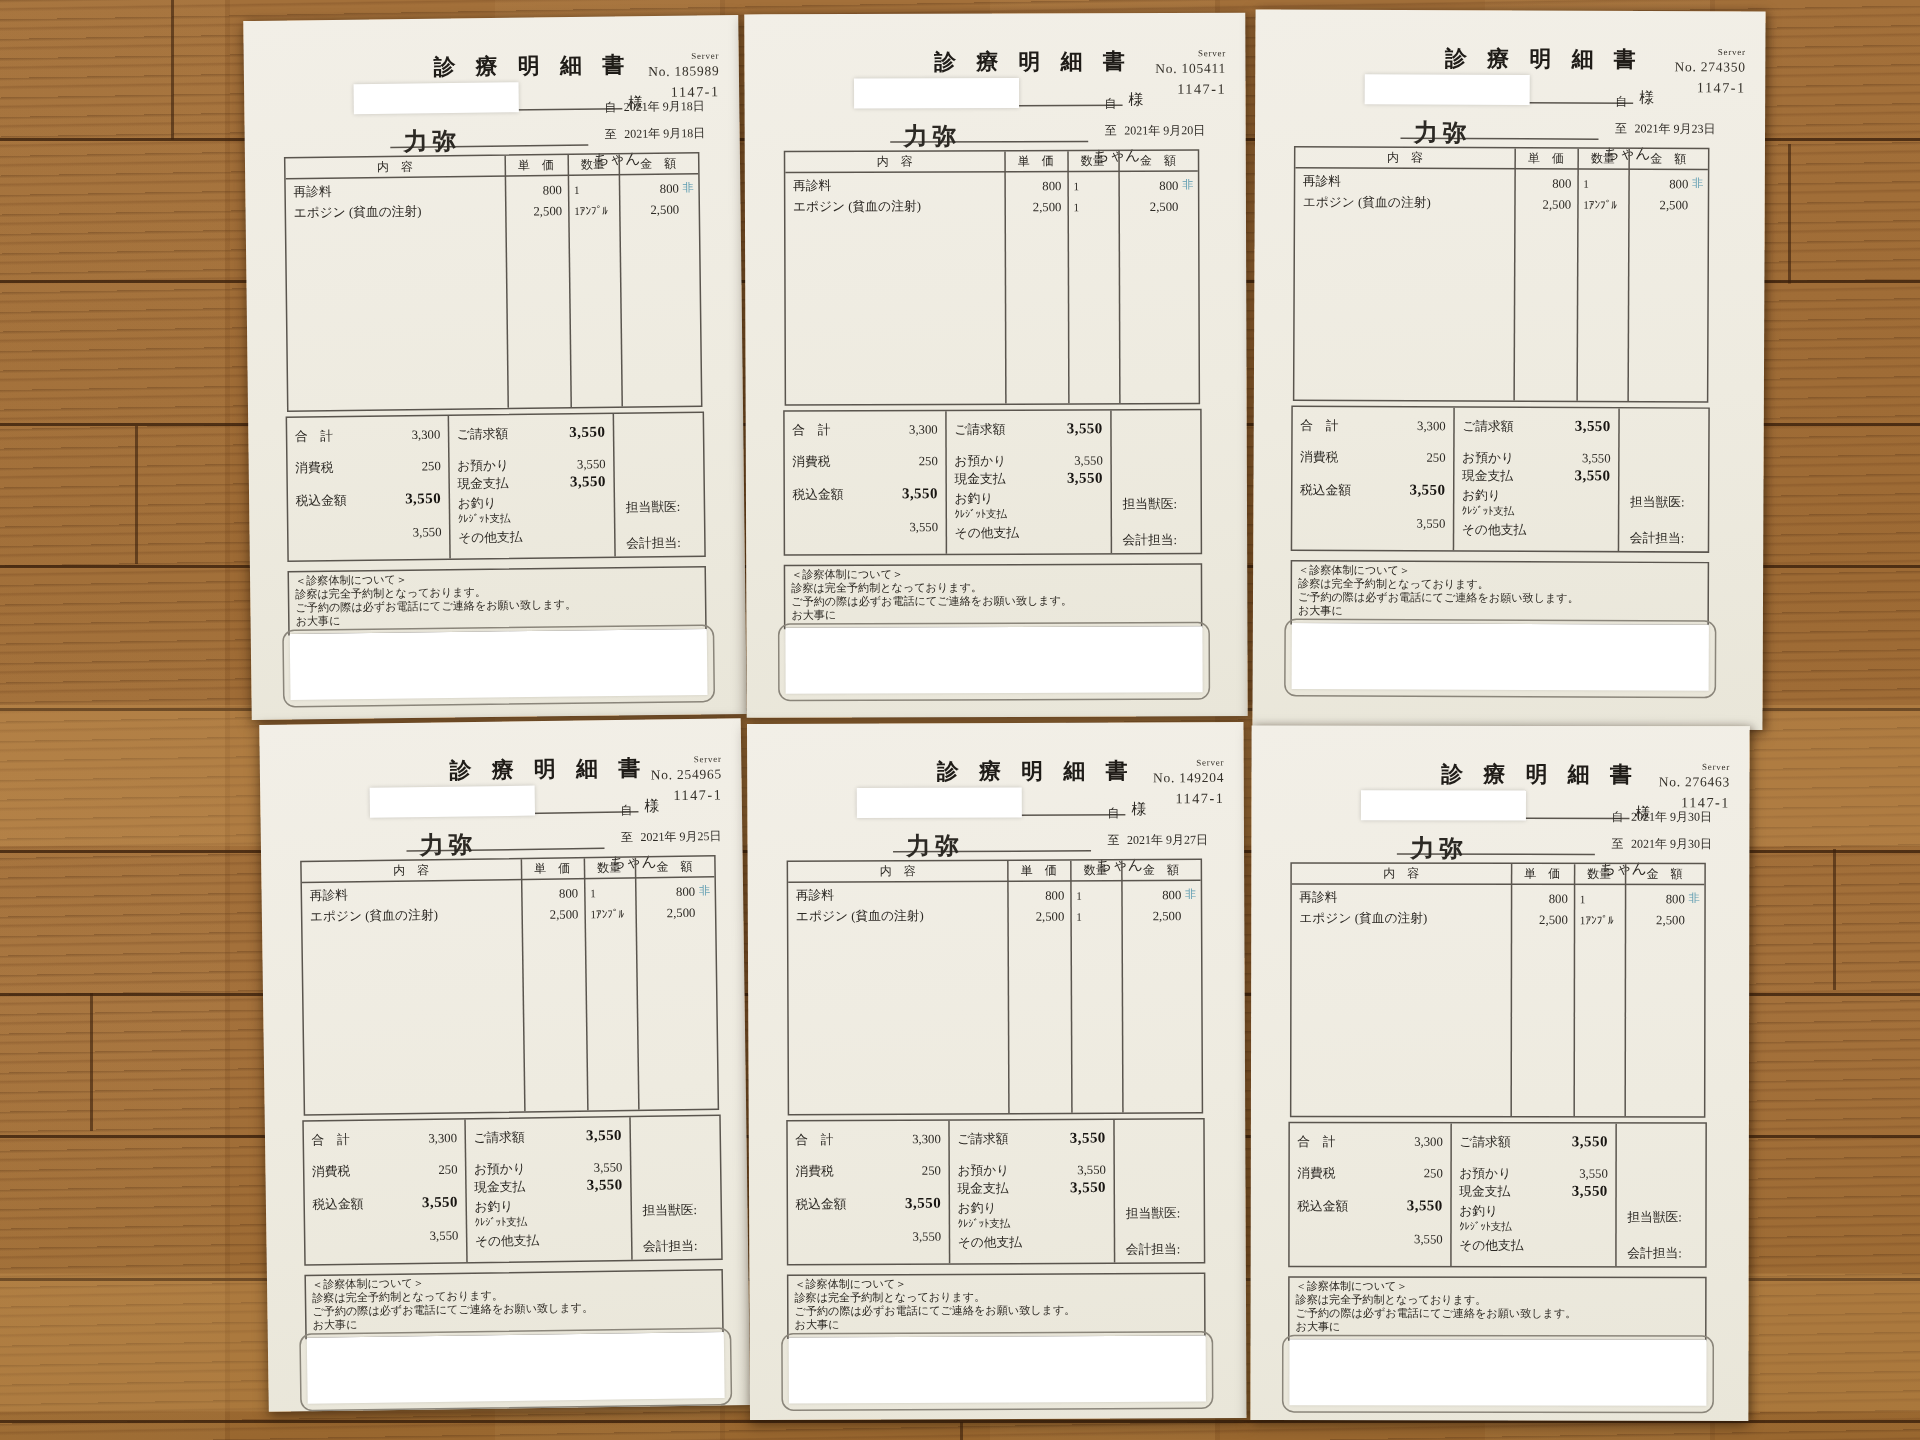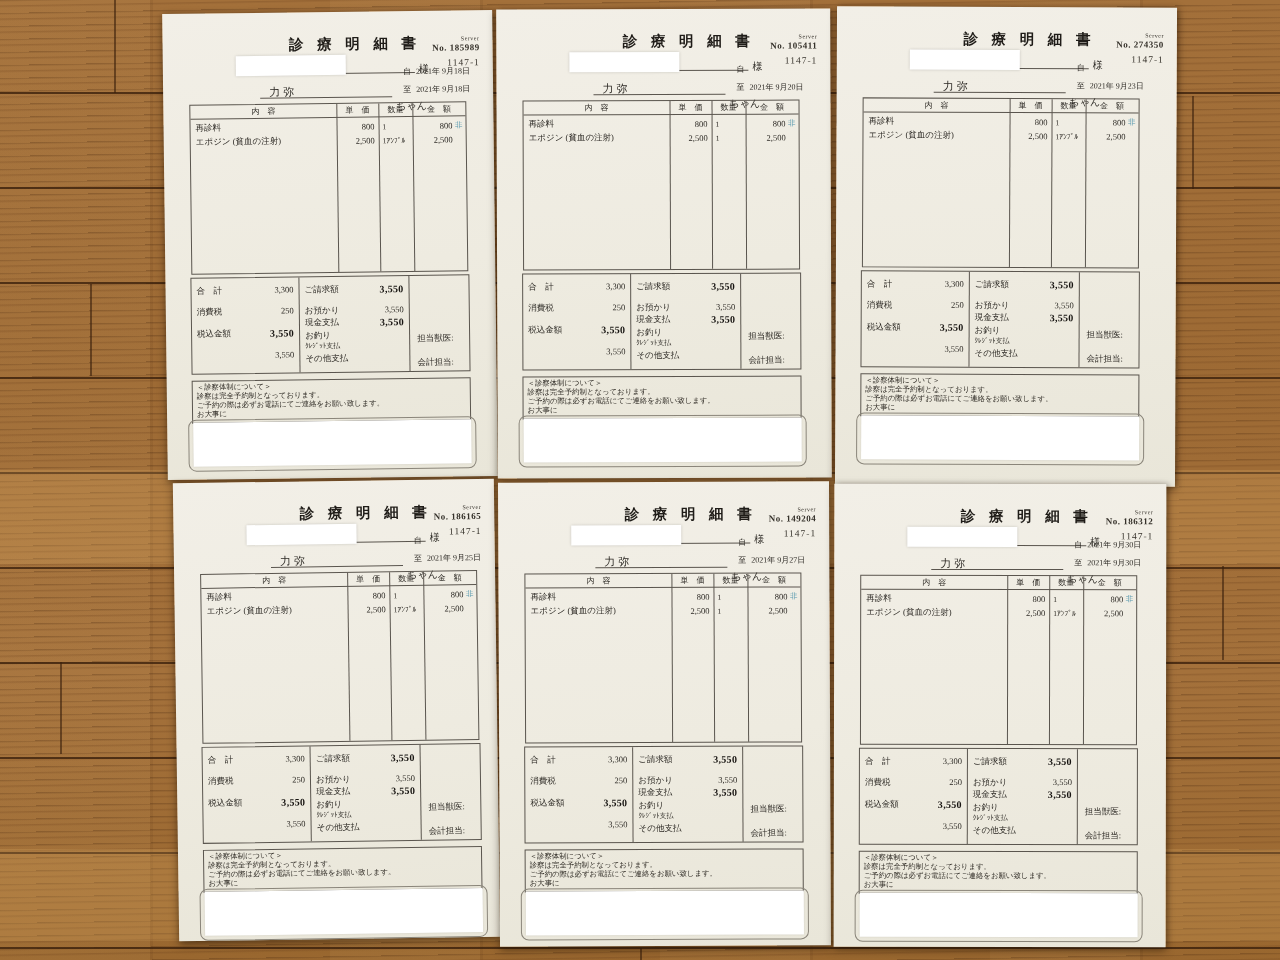--- a/index.html
+++ b/index.html
@@ -40,33 +40,33 @@
   .p3 { left:176px; top:481px; width:321px; height:458px; transform:rotate(-0.8deg); }
   .p4 { left:499px; top:482px; width:331px; height:464px; transform:rotate(-0.25deg); }
   .p5 { left:834px; top:484px; width:332px; height:463px; transform:rotate(0.1deg); }
 
   .title {
     position:absolute; top:23px; left:95px; width:195px; text-align:center;
     font-size:14.5px; font-weight:bold; letter-spacing:5px; color:#1f1c18; white-space:nowrap;
   }
   .head-right { position:absolute; top:25px; right:13px; text-align:right; color:#35312a; }
   .server     { font-size:6px; letter-spacing:0.5px; }
-  .no-line    { font-size:9px; margin-top:1px; letter-spacing:0.5px;font-weight:bold; }
+  .no-line    { font-size:9px; margin-top:1px; letter-spacing:0.5px; }
   .form-code  { font-size:9.5px; margin-top:5px; letter-spacing:1px; }
 
   .name-underline { position:absolute; top:46px; left:76px; width:176px; height:16px; border-bottom:1px solid #5a554e; }
   .name-redaction { position:absolute; top:43px; left:73px; width:110px; height:20px; background:#ffffff; box-shadow:0 0 3px rgba(0,0,0,0.18); }
   .name-suffix    { position:absolute; top:51px; left:256px; font-size:10px; }
 
   .dates { position:absolute; top:55px; left:240px; width:79px; }
   .drow  { display:flex; gap:4px; font-size:8px; height:10px; margin-bottom:8px; white-space:nowrap; }
   .drow .dlabel { width:9px; }
 
   .pet-underline { position:absolute; top:70px; left:97px; width:132px; height:16px; border-bottom:1px solid #5a554e; }
-  .pet-name      { position:absolute; top:72px; left:106px; font-size:11px; letter-spacing:3px; }
+  .pet-name      { position:absolute; top:72px; left:106px; font-size:16px; letter-spacing:3px;font-weight:bold; }
   .pet-suffix    { position:absolute; top:88px; left:233px; font-size:10px; }
 
   
   .table { position:absolute; top:91px; left:26px; width:277px; height:170px; border:1px solid #5a554e; }
   .vline { position:absolute; top:0; bottom:0; width:1px; background:#5a554e; }
   .v1 { left:146px; } .v2 { left:188px; } .v3 { left:222px; }
   .th-row { position:absolute; top:0; left:0; right:0; height:14px; border-bottom:1px solid #5a554e; display:flex; align-items:center; }
   .tr-item { position:absolute; left:0; right:0; height:12px; display:flex; align-items:center; }
   .ir1 { top:17px; } .ir2 { top:31px; }
   .c1 { width:146px; } .c2 { width:42px; } .c3 { width:34px; } .c4 { flex:1; }
@@ -445,21 +445,21 @@
 
     <div class="footer-box">
       <div class="footer-redaction"></div>
     </div>
   </div>
       <div class="receipt p3">
     <div class="title">診 療 明 細 書</div>
 
     <div class="head-right">
       <div class="server">Server</div>
-      <div class="no-line"><span>No.</span> <span>186165</span></div>
+      <div class="no-line"><span>No.</span> <span>254965</span></div>
       <div class="form-code">1147-1</div>
     </div>
 
     <div class="name-underline"></div>
     <div class="name-redaction"></div>
     <div class="name-suffix">様</div>
 
     <div class="dates">
       <div class="drow">
         <span class="dlabel">自</span>
@@ -673,21 +673,21 @@
 
     <div class="footer-box">
       <div class="footer-redaction"></div>
     </div>
   </div>
       <div class="receipt p5">
     <div class="title">診 療 明 細 書</div>
 
     <div class="head-right">
       <div class="server">Server</div>
-      <div class="no-line"><span>No.</span> <span>186312</span></div>
+      <div class="no-line"><span>No.</span> <span>276463</span></div>
       <div class="form-code">1147-1</div>
     </div>
 
     <div class="name-underline"></div>
     <div class="name-redaction"></div>
     <div class="name-suffix">様</div>
 
     <div class="dates">
       <div class="drow">
         <span class="dlabel">自</span>

